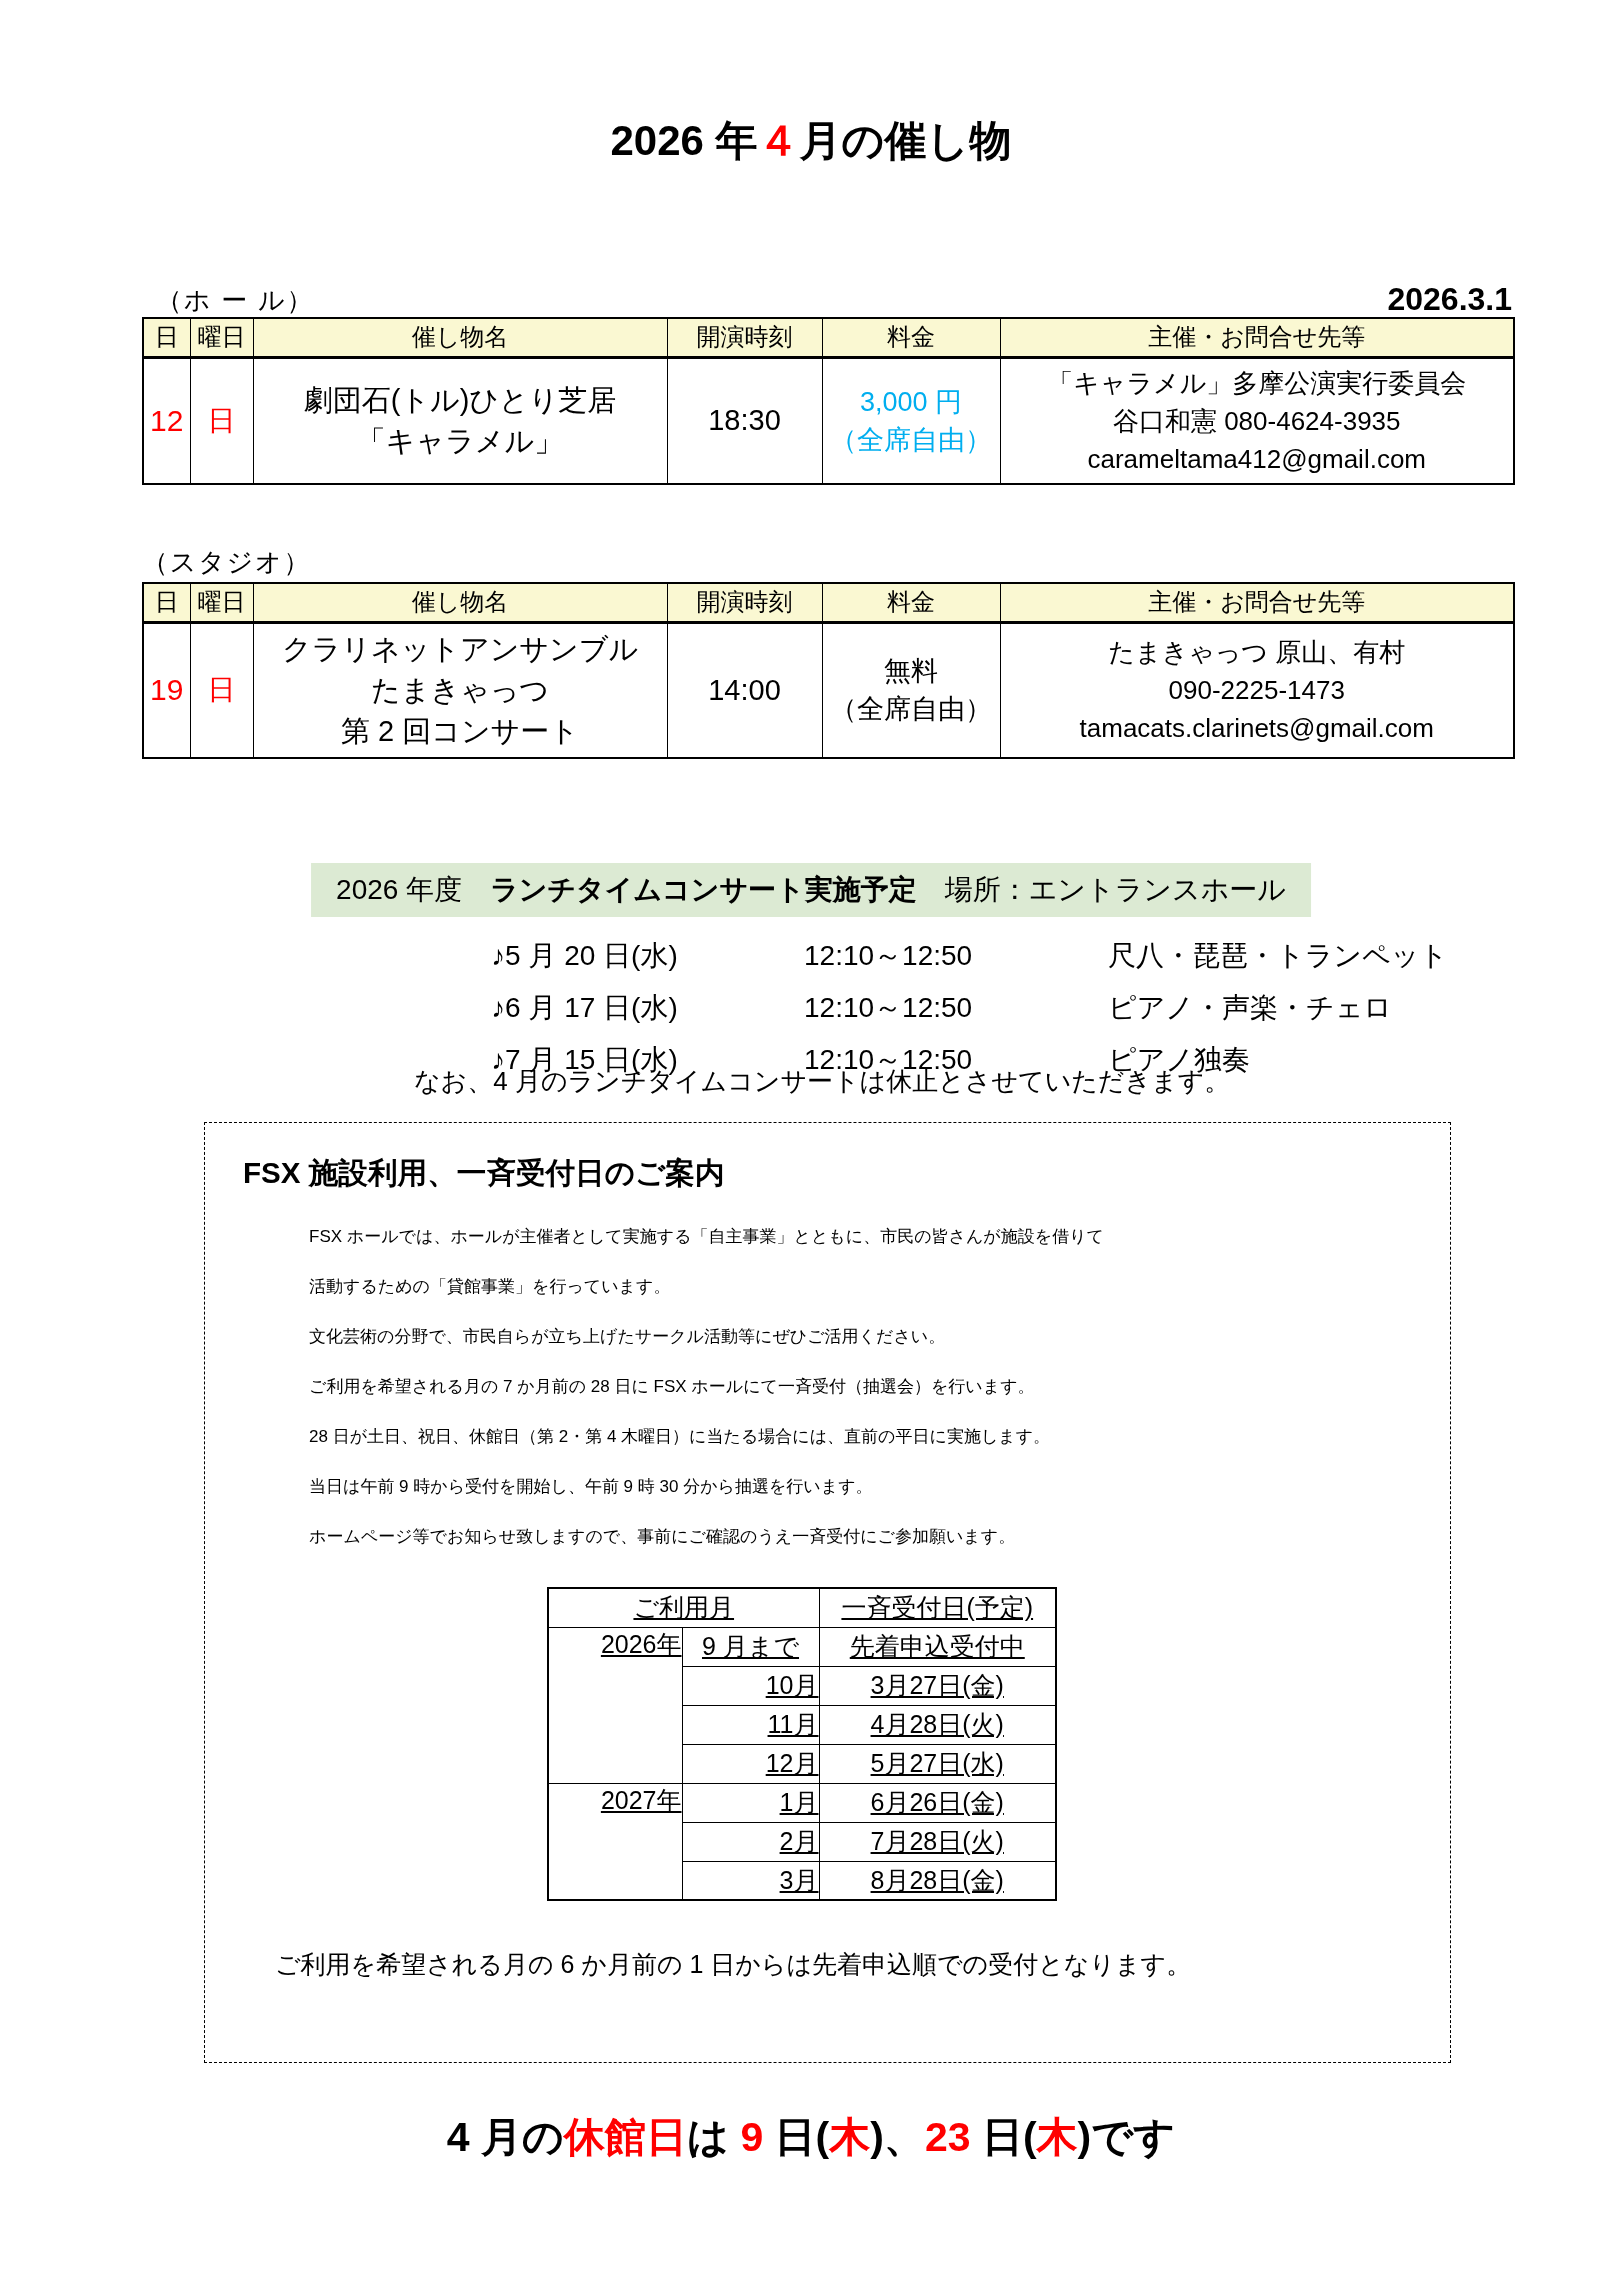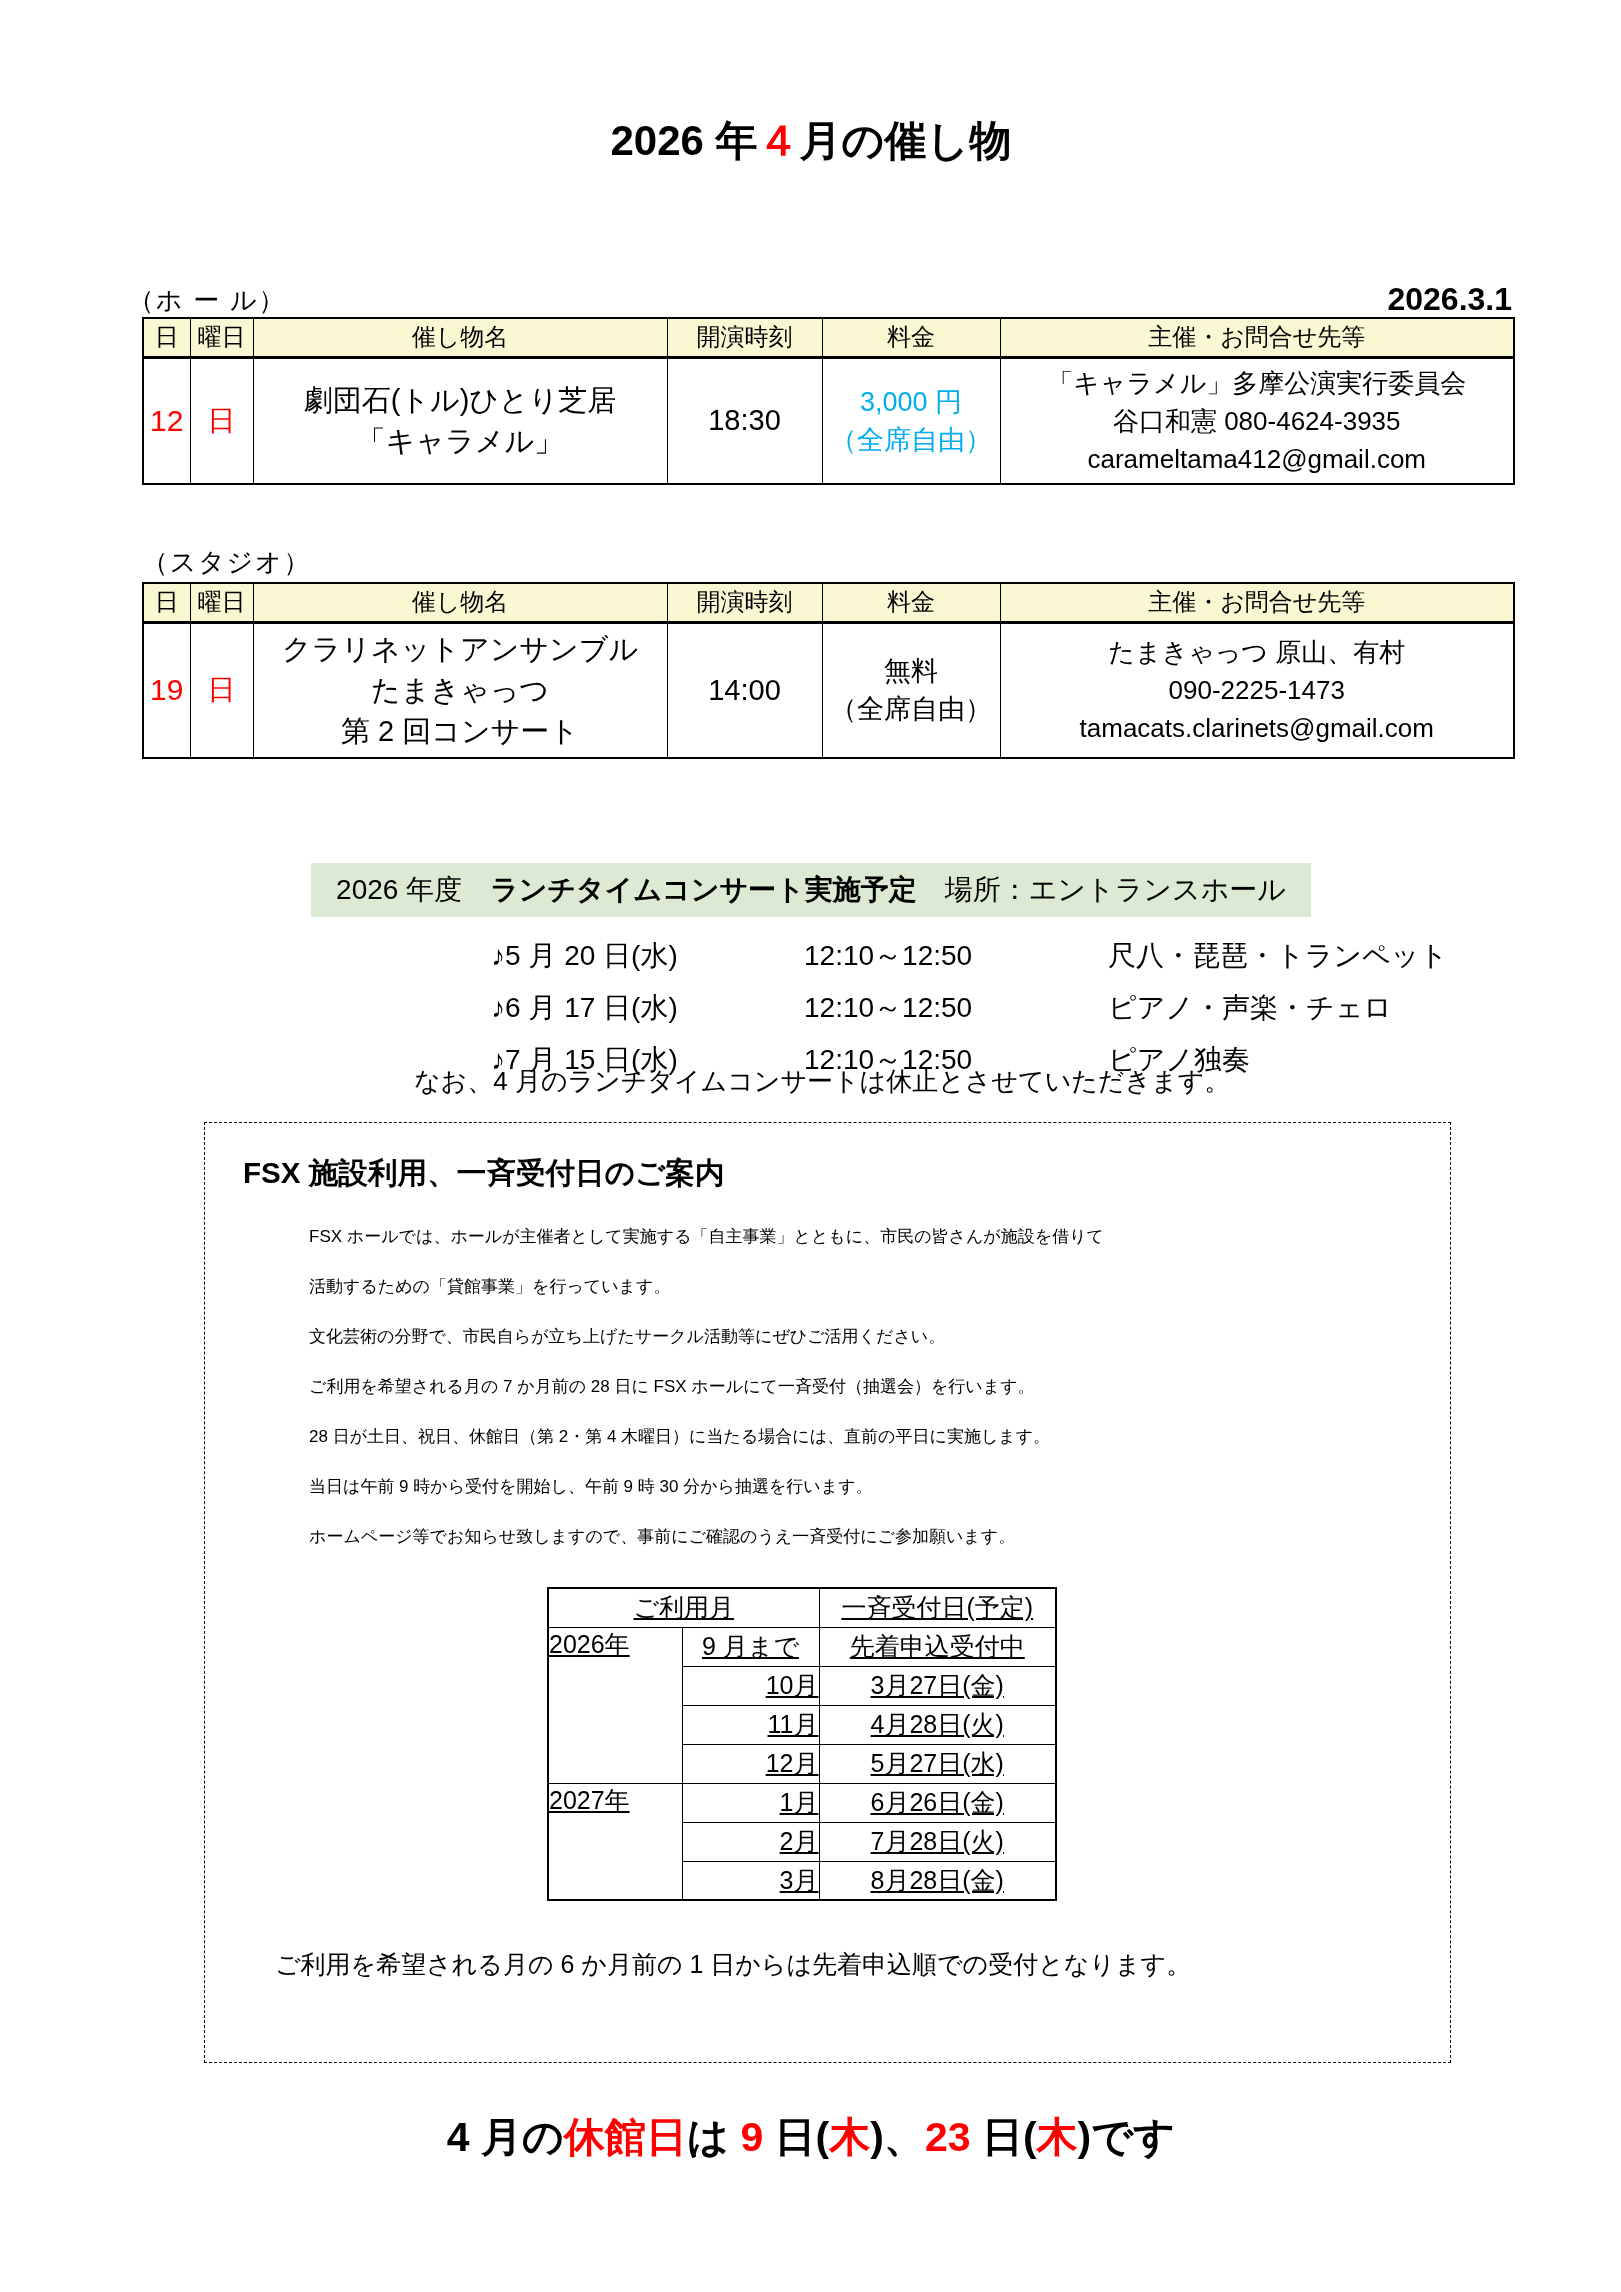--- a/index.html
+++ b/index.html
@@ -17,21 +17,21 @@
   }
   .page{position:relative;width:1622px;height:2293px;background:#fff;overflow:hidden;}
 
   
   .title{position:absolute;top:109px;left:0;width:100%;text-align:center;
     font-size:42px;font-weight:bold;line-height:63px;}
   .red{color:var(--red);}
 
   
   .section-label{position:absolute;font-size:26px;letter-spacing:1.8px;}
-  #hall-label{top:283px;left:128px;}
+  #hall-label{top:283px;left:156px;}
   #studio-label{top:545px;left:142px;}
   .datestamp{position:absolute;top:281px;right:110px;font-size:32px;font-weight:bold;}
 
   
   table.events{position:absolute;left:142px;width:1370px;border-collapse:collapse;
     table-layout:fixed;border:2.7px solid #000;}
   #hall-table{top:317px;}
   #studio-table{top:582px;}
   table.events th{background:var(--yellow);font-size:24px;font-weight:normal;
     border:1.8px solid #000;border-bottom:3.6px solid #000;height:39px;padding:0;}
@@ -61,21 +61,21 @@
     border:1.8px dashed #000;}
   .info-title{margin:30px 0 0 38px;font-size:29.6px;font-weight:bold;}
   .info-paras{margin:18px 0 0 104px;font-size:17px;line-height:50px;}
   .info-paras div{white-space:nowrap;}
 
   table.schedule{margin:25px 0 0 342px;border-collapse:collapse;border:2.7px solid #000;
     table-layout:fixed;text-decoration:underline;}
   table.schedule th,table.schedule td{border:1.8px solid #000;font-size:25px;
     font-weight:normal;height:39px;padding:0;}
   table.schedule th{text-align:center;}
-  td.year{vertical-align:top;text-align:left;padding-top:3.6px;font-size:26px;}
+  td.year{vertical-align:top;text-align:right;padding-top:3.6px;font-size:26px;}
   td.month{text-align:right;padding-right:27px;}
   td.month.center{text-align:center;padding-right:0;}
   td.sdate{text-align:center;}
   .info-note{margin:47px 0 0 70px;font-size:25px;}
 
   
   .closing{position:absolute;top:2110px;left:0;width:100%;text-align:center;
     font-size:41px;font-weight:bold;white-space:nowrap;}
 </style>
 </head>

